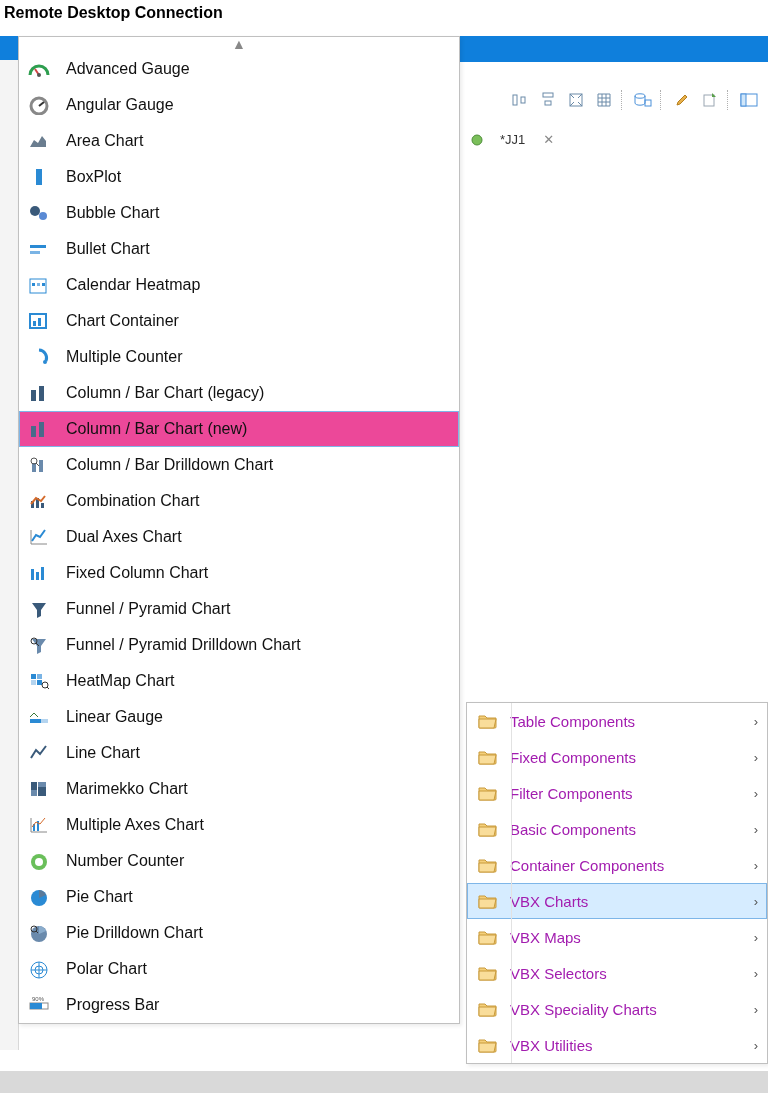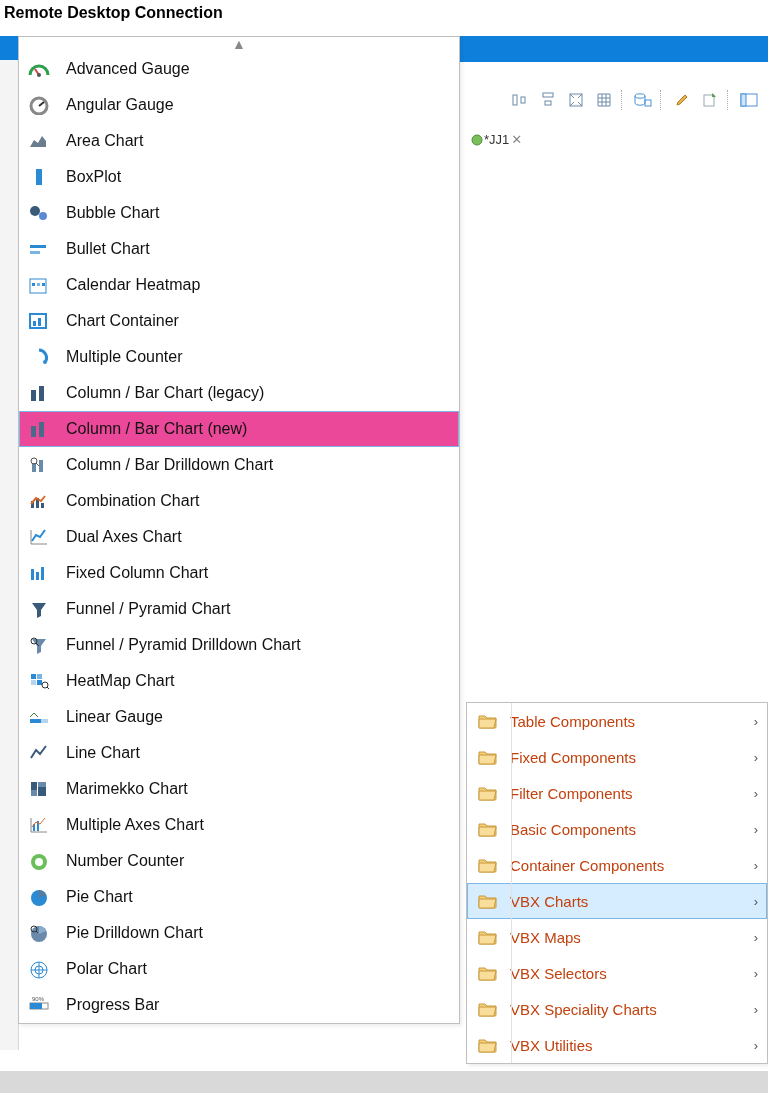--- a/index.html
+++ b/index.html
@@ -15,38 +15,38 @@
 
 .left-strip{position:absolute;left:0;top:60px;width:18px;height:990px;background:#f4f4f4;border-right:1px solid #d8d8d8}
 
 
 .toolbar-right{position:absolute;right:6px;top:88px;height:24px;display:flex;align-items:center;gap:2px}
 .toolbar-btn{width:24px;height:22px;border:1px solid transparent;display:flex;align-items:center;justify-content:center;color:#5e7a99}
 .sep{width:4px;height:20px;border-left:1px dotted #b0b0b0;margin:0 2px}
 
 
 .tab-strip{position:absolute;left:466px;top:128px;height:22px;display:flex;align-items:center}
-.tab{display:flex;align-items:flex-end;gap:0;padding:2px 4px;font-size:13px;color:#333}
+.tab{display:flex;align-items:flex-end;gap:16px;padding:2px 4px;font-size:13px;color:#333}
 .tab-close{color:#888;font-size:13px;padding:0 2px}
 
 
 .submenu{position:absolute;left:18px;top:36px;width:440px;background:#fff;border:1px solid #c0c0c0;box-shadow:2px 2px 4px rgba(0,0,0,.08)}
 .submenu-arrow{height:14px;display:flex;justify-content:center;align-items:center;color:#888}
 .submenu-items{}
 .sm-item{display:flex;align-items:center;height:34px;border:1px solid transparent;cursor:default}
 .sm-item.selected{background:#ec4899;border:1px solid #7eb6e8}
 .sm-icon{width:22px;height:22px;margin:0 16px 0 8px;display:flex;align-items:center;justify-content:center}
 .sm-label{font-size:16px;color:#111}
 
 
 .ctxmenu{position:absolute;left:466px;top:702px;width:300px;background:#fff;border:1px solid #c0c0c0;box-shadow:2px 2px 4px rgba(0,0,0,.08)}
 .cx-item{display:flex;align-items:center;height:34px;border:1px solid transparent;cursor:default}
 .cx-item.selected{background:#d6ecff;border:1px solid #7eb6e8}
 .cx-icon{width:20px;height:16px;margin:0 12px 0 10px}
-.cx-label{flex:1;font-size:15px;color:#c2410c}
+.cx-label{flex:1;font-size:15px;color:#a21caf}
 .cx-arrow{width:20px;color:#555;font-size:13px;text-align:center}
 .cx-sep{position:absolute;left:44px;top:0;bottom:0;width:1px;background:#e2e2e2}
 
 
 .bottombar{position:absolute;left:0;bottom:0;right:0;height:22px;background:#d9d9d9}
 
 
 svg{display:block}
 </style>
 </head>

